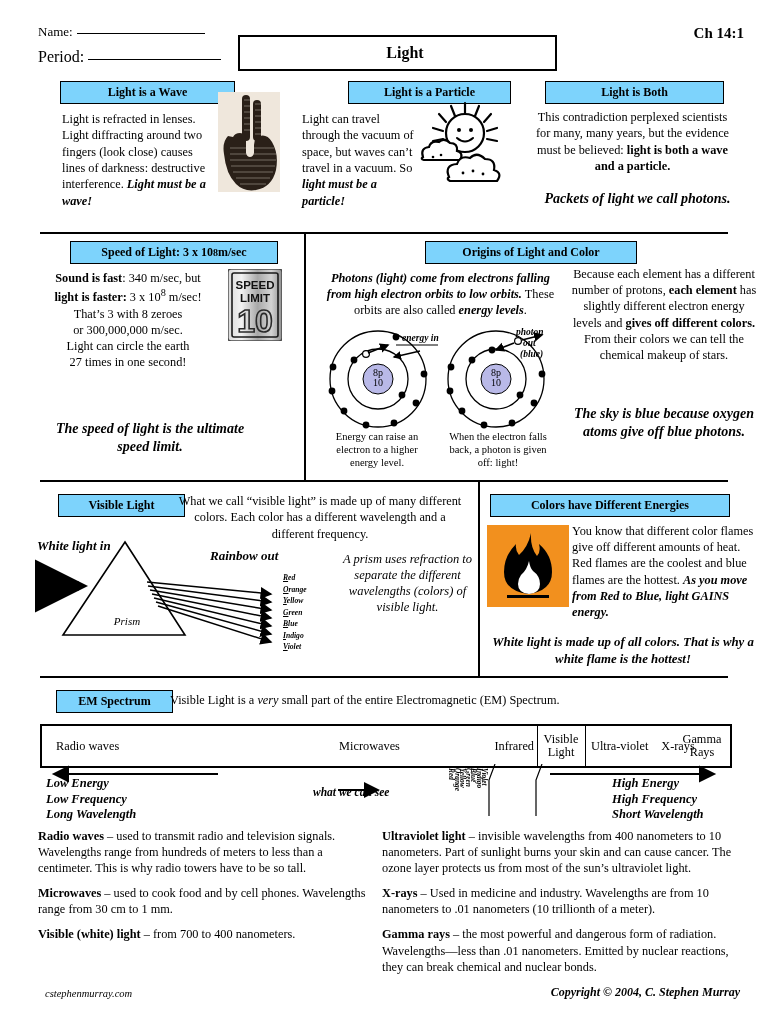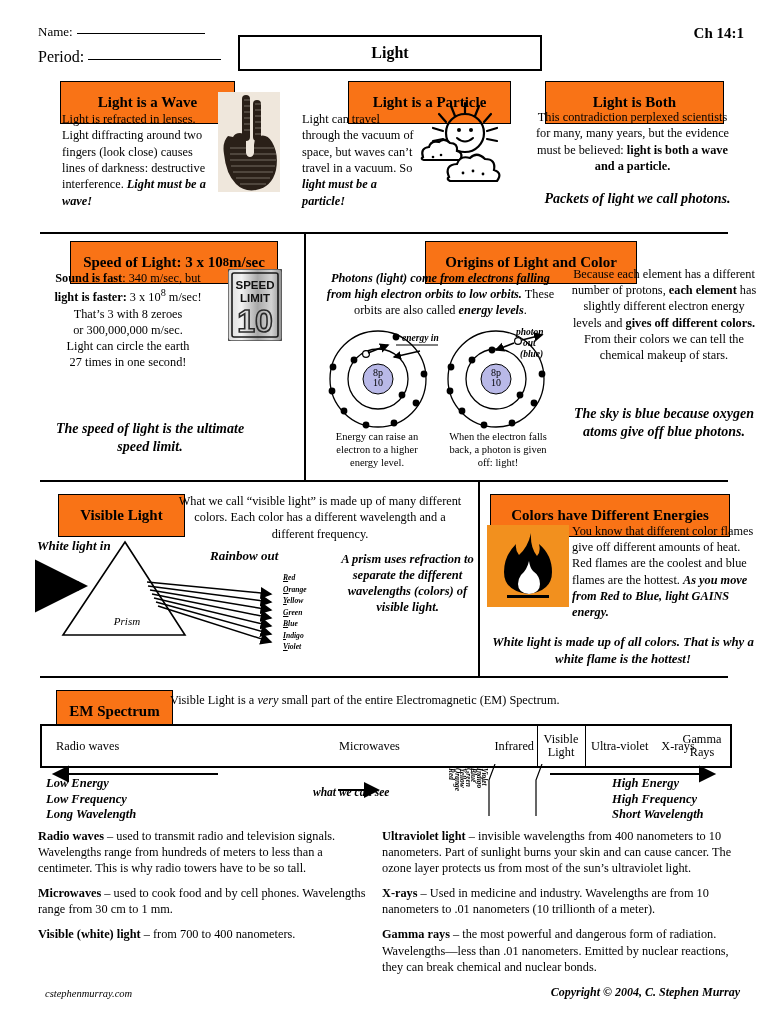--- a/index.html
+++ b/index.html
@@ -13,27 +13,27 @@
   
   .hdr-name{position:absolute;left:38px;top:24px;font-size:13px;}
   .hdr-period{position:absolute;left:38px;top:48px;font-size:16px;}
   .rule{display:inline-block;border-bottom:1px solid #000;width:128px;margin-left:4px;vertical-align:2px;}
   .rule.r2{width:133px;}
   .ch{position:absolute;right:24px;top:25px;font-size:15px;font-weight:bold;}
 
   .title-box{
     position:absolute;left:238px;top:35px;width:300px;height:32px;
     border:2px solid #000;display:flex;align-items:center;justify-content:center;
-    font-weight:bold;font-size:16px;background:#fff;
+    font-weight:bold;font-size:16px;background:#fff;padding-left:15px;
   }
 
   
   .cap{
     border:1.5px solid #000;display:inline-flex;align-items:center;justify-content:center;
-    font-weight:bold;font-size:15px;background:#f97316;padding:12px 10px;white-space:nowrap;
+    font-weight:bold;font-size:12px;background:#7dd3fc;padding:3px 10px;white-space:nowrap;
   }
 
   
   .p1{position:absolute;left:60px;top:81px;width:175px;}
   .p2{position:absolute;left:300px;top:81px;width:175px;}
   .p3{position:absolute;left:530px;top:81px;width:230px;}
 
   .p1 .cap{position:absolute;left:0;top:0;width:153px;}
   .p2 .cap{position:absolute;left:22px;top:0;width:141px;margin-left:26px;}
   .p3 .cap{position:absolute;left:15px;top:0;width:157px;}
@@ -78,21 +78,21 @@
   
   .vl-cap{position:absolute;left:58px;top:494px;width:105px;}
   .vl-lead{position:absolute;left:175px;top:493px;width:290px;text-align:center;font-size:12.3px;line-height:1.33;}
   .white-in{position:absolute;left:37px;top:538px;font-weight:bold;font-style:italic;font-size:13px;}
   .rainbow-out{position:absolute;left:210px;top:548px;font-weight:bold;font-style:italic;font-size:13px;}
   .prism-svg{position:absolute;left:35px;top:530px;width:250px;height:130px;}
   .roygbiv{position:absolute;left:283px;top:572px;width:42px;font-size:7.6px;line-height:1.52;
     font-weight:bold;font-style:italic;}
   .roygbiv u{text-decoration:underline;}
   .prism-note{position:absolute;left:340px;top:551px;width:135px;text-align:center;
-    font-weight:bold;font-style:italic;font-size:12.5px;line-height:1.28;}
+    font-weight:normal;font-style:italic;font-size:12.5px;line-height:1.28;}
   .first-letters{position:absolute;left:230px;top:650px;width:250px;text-align:center;
     font-weight:bold;font-style:italic;font-size:11.5px;}
 
   .ce-cap{position:absolute;left:490px;top:494px;width:218px;}
   .flame{position:absolute;left:487px;top:525px;width:82px;height:82px;}
   .ce-txt{position:absolute;left:572px;top:523px;width:182px;text-align:left;font-size:12.3px;line-height:1.32;}
   .ce-note{position:absolute;left:487px;top:634px;width:272px;text-align:center;
     font-weight:bold;font-style:italic;font-size:12.8px;line-height:1.3;}
 
   

